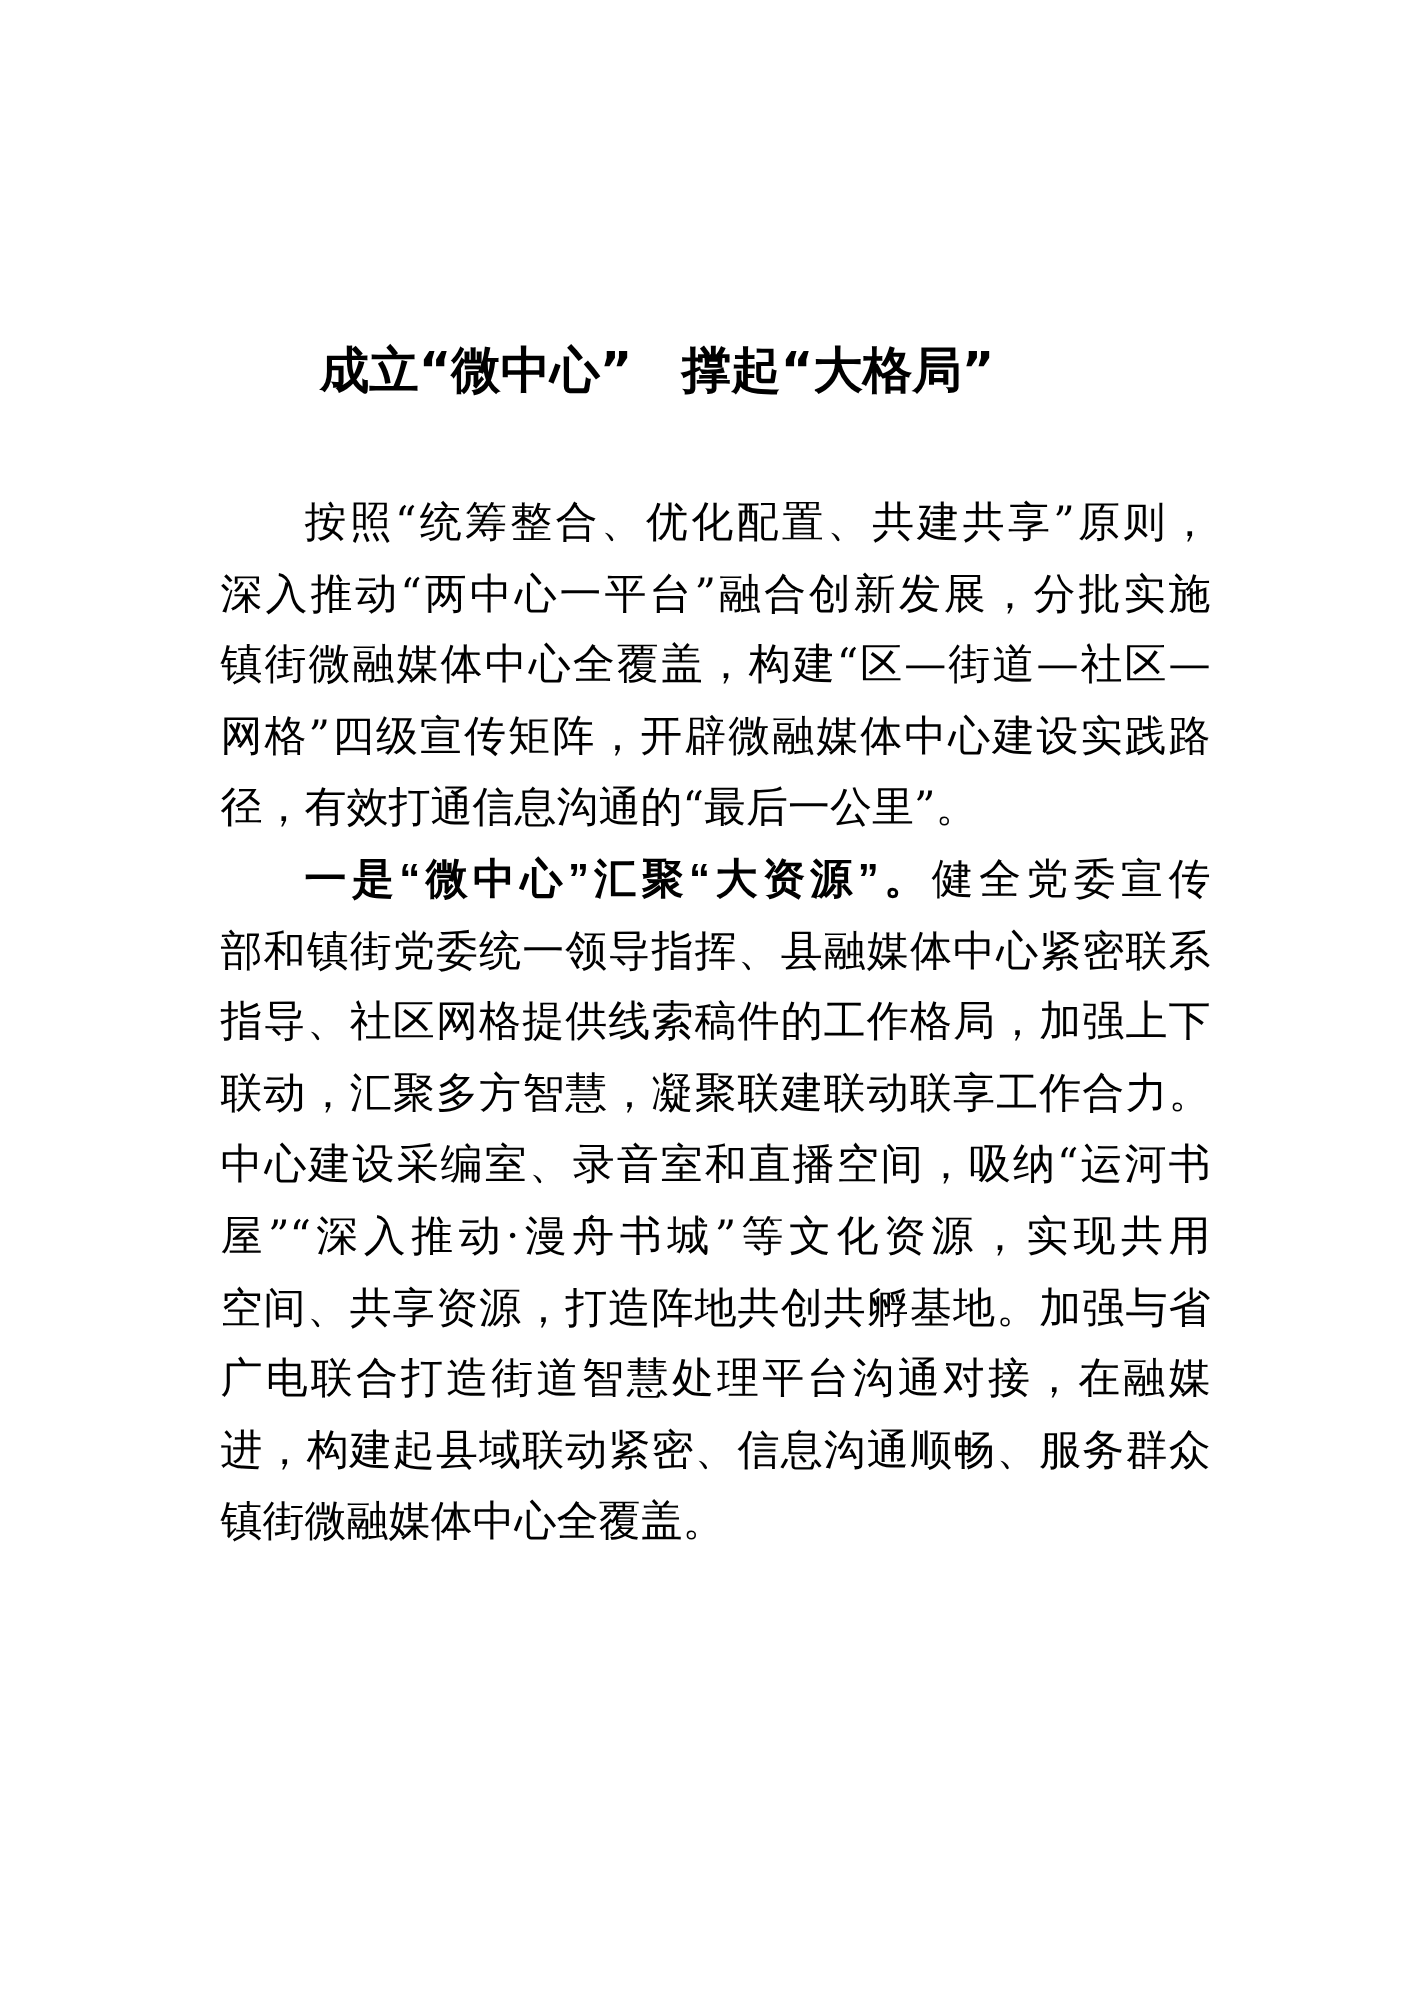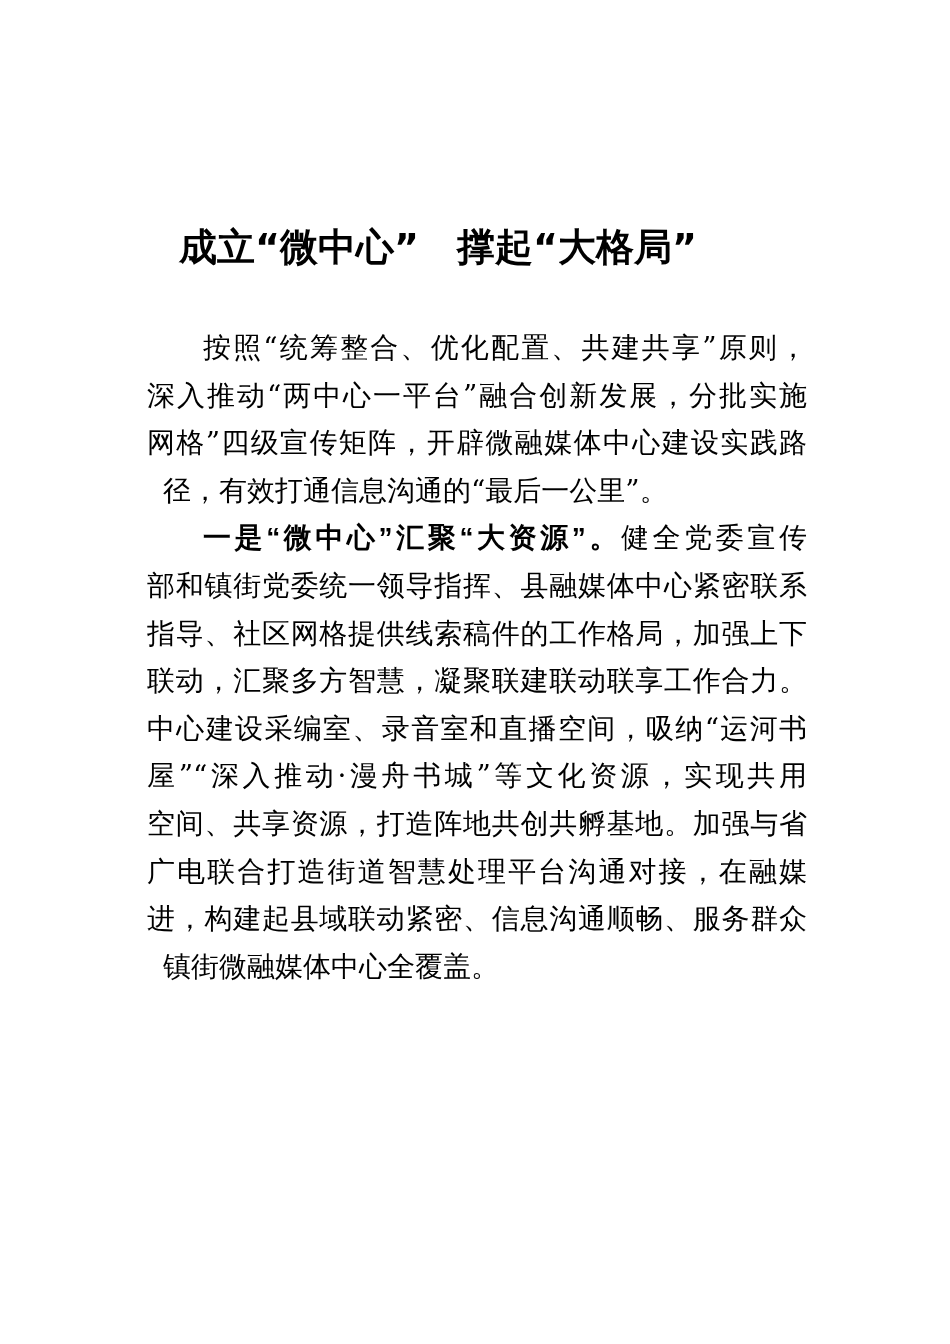--- a/index.html
+++ b/index.html
@@ -23,21 +23,21 @@
       background: #ffffff;
     }
     .title {
       position: absolute;
       top: 222px;
       left: 0;
       width: 876px;
       text-align: center;
       font-family: "DejaVu Sans", "Liberation Sans", sans-serif;
       font-weight: bold;
-      font-size: 38px;
+      font-size: 33px;
       line-height: 50px;
       white-space: pre;
       letter-spacing: 0px;
     }
     .body-text {
       position: absolute;
       left: 147px;
       width: 660px;
       top: 324px;
     }
@@ -45,21 +45,20 @@
       height: 47.6px;
       line-height: 47.6px;
       font-size: 28px;
       white-space: nowrap;
       text-align: justify;
       text-align-last: justify;
       overflow: visible;
     }
     .line.last {
       text-align-last: left;
-      margin-left: 16px;
     }
     .indent {
       padding-left: 56px;
     }
     .bold {
       font-family: Liberation Sans, sans-serif;
       font-weight: bold;
     }
     .latin-bold {
       font-family: "Liberation Serif", "DejaVu Serif", serif;
@@ -71,20 +70,21 @@
 
 <div class="page">
 
   <div class="title">成立“微中心”　撑起“大格局”</div>
 
   <div class="body-text">
 
     <div>
       <div class="line indent">按照“统筹整合、优化配置、共建共享”原则，</div>
       <div class="line">深入推动“两中心一平台”融合创新发展，分批实施</div>
+      <div class="line">镇街微融媒体中心全覆盖，构建“区—街道—社区—</div>
       <div class="line">网格”四级宣传矩阵，开辟微融媒体中心建设实践路</div>
       <div class="line last">径，有效打通信息沟通的“最后一公里”。</div>
     </div>
 
     <div>
       <div class="line indent">
         <span class="bold">一是“微中心”汇聚“大资源”。</span><span>健全党委宣传</span>
       </div>
       <div class="line">部和镇街党委统一领导指挥、县融媒体中心紧密联系</div>
       <div class="line">指导、社区网格提供线索稿件的工作格局，加强上下</div>

